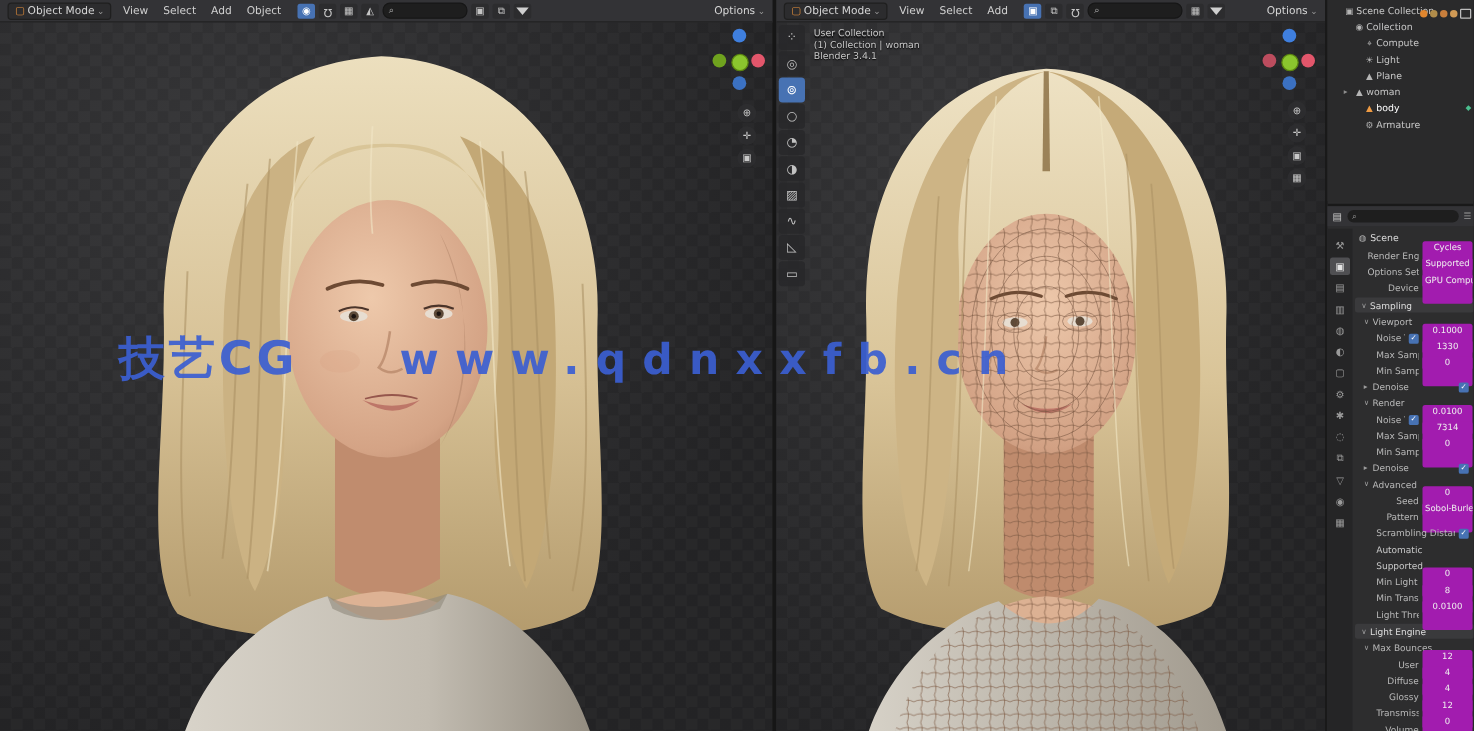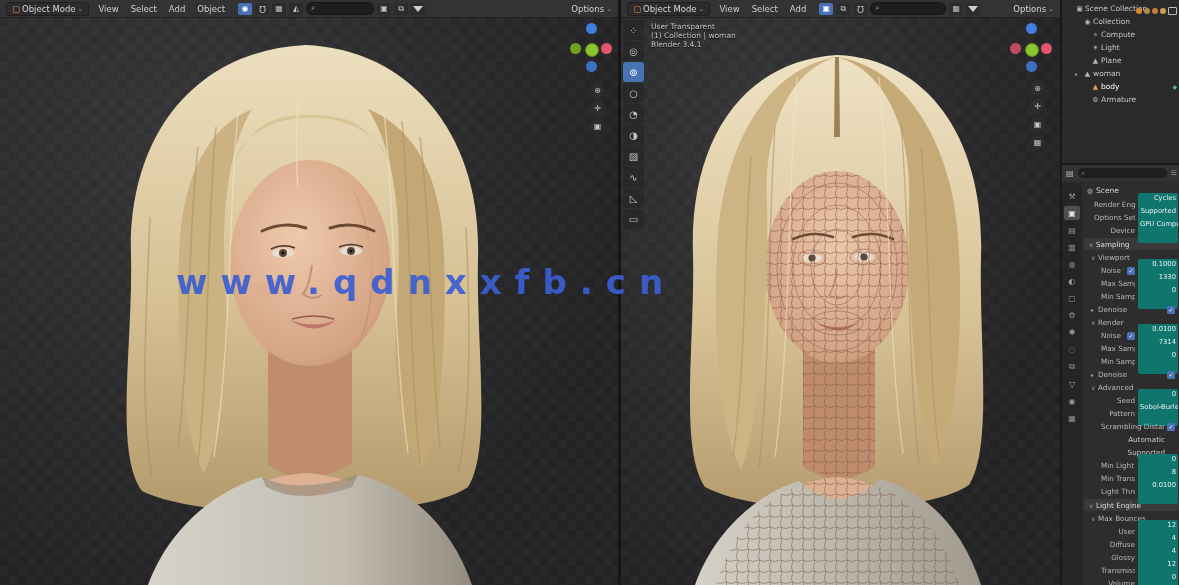--- a/index.html
+++ b/index.html
@@ -69,23 +69,23 @@
     justify-content:center;font-size:8px;color:#9a9a9a;}
   .ptab.active{background:#4f4f52;color:#e5e5e5;}
   .props-body{position:absolute;top:18px;left:20px;right:0;bottom:0;overflow:hidden;}
   .crumb{display:flex;align-items:center;gap:3px;height:15px;padding-left:5px;font-size:7.5px;color:#d8d8d8;}
   .prow{display:flex;align-items:center;height:13px;padding:0 3px 0 5px;font-size:7.2px;color:#b9b9b9;}
   .prow.ind1{padding-left:9px;} .prow.ind2{padding-left:12px;}
   .prow.sec{background:#3a3a3c;border-radius:2px;margin:1px 2px;color:#dedede;height:12px;}
   .prow .pcaret{width:7px;font-size:6px;color:#9b9b9b;flex:0 0 auto;}
   .prow .plabel{flex:1;text-align:right;margin-right:3px;white-space:nowrap;overflow:hidden;}
   .prow.sec .plabel,.prow.sub .plabel,.prow.toggle .plabel{text-align:left;}
-  .prow .pvalue{flex:0 0 36px;background:#0f766e;border-radius:2px;height:24px;line-height:10px;
-    font-size:6.8px;text-align:right;padding:0 2px;color:#efefef;white-space:nowrap;overflow:hidden;}
-  .prow.subtext .plabel{text-align:right;padding-right:10px;color:#c9c9c9;}
+  .prow .pvalue{flex:0 0 36px;background:#a21caf;border-radius:2px;height:24px;line-height:10px;
+    font-size:6.8px;text-align:center;padding:0 2px;color:#efefef;white-space:nowrap;overflow:hidden;}
+  .prow.subtext .plabel{text-align:left;padding-right:10px;color:#c9c9c9;}
   .chkbox{width:8px;height:8px;border-radius:1.5px;background:#4772b3;color:#fff;font-size:6px;
     line-height:8px;text-align:center;margin-right:3px;flex:0 0 auto;}
   
   #watermark{position:absolute;top:262px;left:0;width:100%;z-index:9;display:flex;
     align-items:baseline;justify-content:flex-start;padding-left:95px;box-sizing:border-box;
     color:#3b5fd2;font-weight:bold;pointer-events:none;opacity:.92;}
   #watermark .wm-brand{font-size:37px;letter-spacing:3px;}
   #watermark .wm-url{font-size:34px;letter-spacing:13px;margin-left:81px;}
   .divider-v{position:absolute;top:0;height:585px;background:#161616;}
 </style>
@@ -353,21 +353,21 @@
           <div class="tool">
             <span>◺</span>
           </div>
 
           <div class="tool">
             <span>▭</span>
           </div>
         </div>
 
       <div class="vp-overlay">
-        <div>User Transparent</div>
+        <div>User Collection</div>
         <div>(1) Collection | woman</div>
         <div>Blender 3.4.1</div>
       </div>
 
       <div class="gizmo" style="top:0;right:6px;">
         <span class="gdot" style="left:18px;top:6px;width:11px;height:11px;background:#3f7fde;"></span>
         <span class="gdot" style="left:2px;top:26px;width:11px;height:11px;background:#e2566b;opacity:.8;"></span>
         <span class="gdot" style="left:17px;top:26px;width:12px;height:12px;background:#8bc52e;border:1px solid #5c860f;"></span>
         <span class="gdot" style="left:33px;top:26px;width:11px;height:11px;background:#e2566b;"></span>
         <span class="gdot" style="left:18px;top:44px;width:11px;height:11px;background:#3f7fde;opacity:.85;"></span>
@@ -722,16 +722,17 @@
               <span class="plabel">Volume</span>
 
               <span class="pvalue">0</span>
             </div>
           </div>
       </div>
     </div>
   </div>
 
   <div id="watermark">
+    <span class="wm-brand">技艺CG</span>
     <span class="wm-url">www.qdnxxfb.cn</span>
   </div>
 
 </div>
 
 </body></html>

